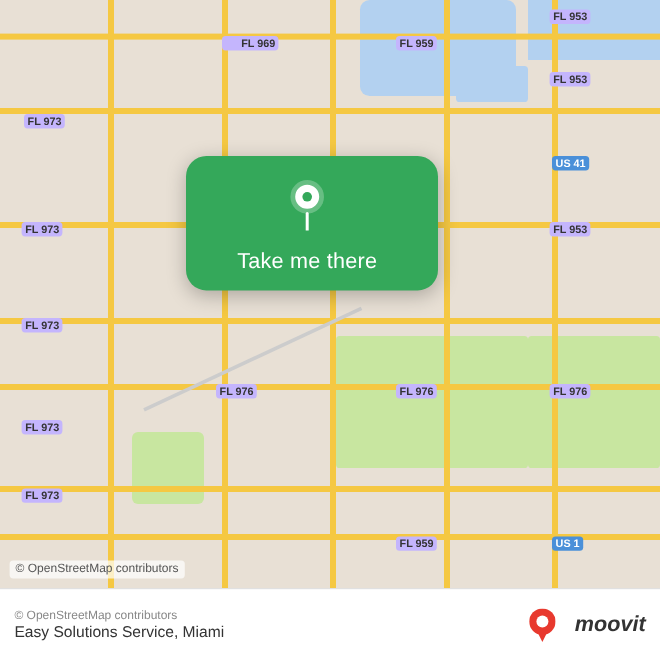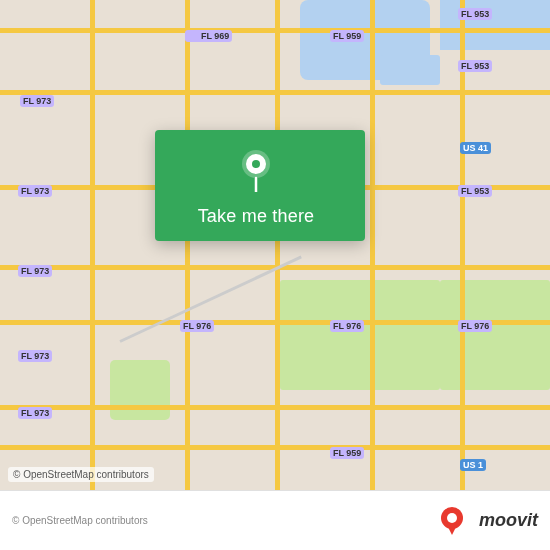--- a/index.html
+++ b/index.html
@@ -44,21 +44,21 @@
       background-color: #f0ece4;
     }
 
     
     #popup-card {
       position: absolute;
       top: 130px;
       left: 155px;
       width: 210px;
       background: #34a85a;
-      border-radius: 4px;
+      border-radius: 17px;
       display: flex;
       flex-direction: column;
       align-items: center;
       padding: 18px 28px 14px 20px;
       box-shadow: 0 4px 16px rgba(0,0,0,0.25);
       cursor: pointer;
       z-index: 10;
     }
 
     #popup-card .pin-icon {
@@ -79,21 +79,20 @@
       border-radius: 3px;
       font-size: 9px;
       font-weight: bold;
       color: #333;
       padding: 1px 3px;
       z-index: 5;
     }
     .route-label.blue {
       background-color: #4a90d9;
       color: #fff;
-      margin-top: 12px;
     }
 
     
     #bottom-bar {
       width: 550px;
       height: 60px;
       background: #fff;
       display: flex;
       align-items: center;
       justify-content: space-between;
@@ -191,20 +190,21 @@
     </div>
     <span class="take-me-there">Take me there</span>
   </div>
 
   <div style="position:absolute;bottom:8px;left:8px;font-size:10px;color:#555;background:rgba(255,255,255,0.7);padding:2px 5px;border-radius:3px;">© OpenStreetMap contributors</div>
 </div>
 
 <div id="bottom-bar">
   <div class="left-info">
     <span class="osm-credit">© OpenStreetMap contributors</span>
+    <span class="location-name">Easy Solutions Service, Miami</span>
   </div>
   <div id="moovit-logo">
     <svg class="moovit-pin" width="22" height="28" viewBox="0 0 22 28">
       <ellipse cx="11" cy="11" rx="11" ry="11" fill="#e8392e"></ellipse>
       <circle cx="11" cy="11" r="5" fill="white"></circle>
       <polygon points="6,18 16,18 11,28" fill="#e8392e"></polygon>
     </svg>
     <span class="moovit-text">moovit</span>
   </div>
 </div>

